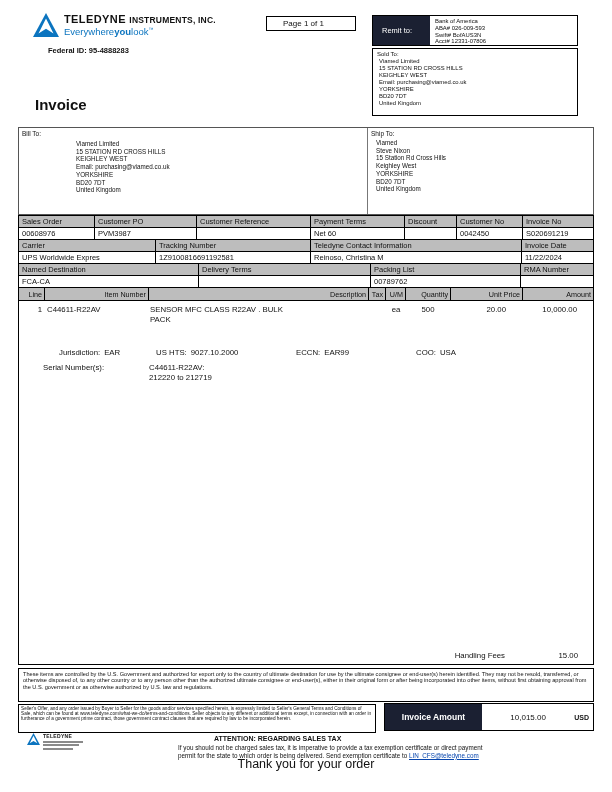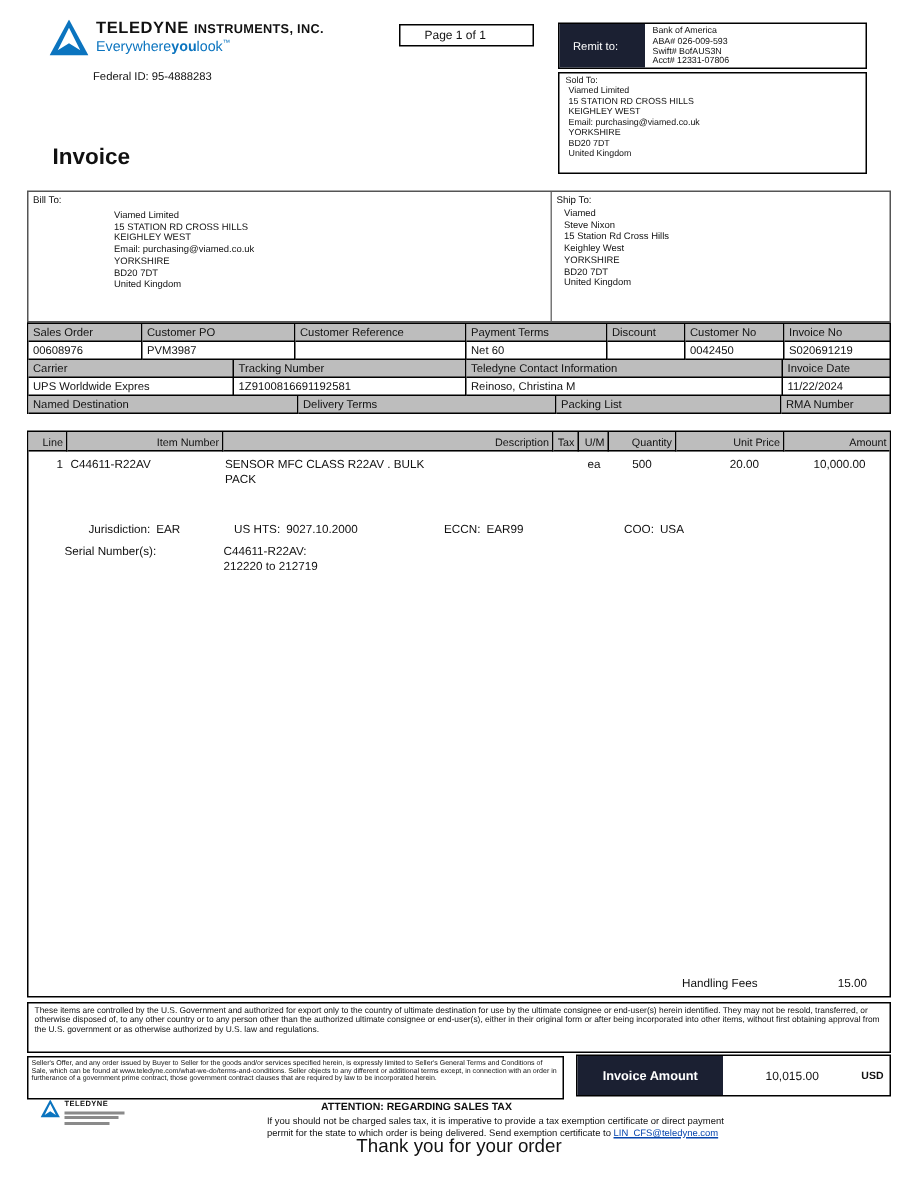--- a/index.html
+++ b/index.html
@@ -11,21 +11,21 @@
 
   
   .logo-block { position:absolute; left:33px; top:13px; display:flex; gap:5px; }
   .logo-tri { width:26px; height:24px; display:block; }
   .brand-row { font-size:11px; letter-spacing:.4px; }
   .brand { font-weight:bold; }
   .brand-suffix { font-size:8.5px; font-weight:bold; letter-spacing:.2px; }
   .tagline { color:#0b74bf; font-size:9.5px; margin-top:1px; }
   .tagline b { font-weight:bold; }
   .tagline sup { font-size:5px; }
-  .federal-id { position:absolute; left:62px; top:46px; font-size:7.5px; }
+  .federal-id { position:absolute; left:48px; top:46px; font-size:7.5px;font-weight:bold; }
 
   .page-box { position:absolute; left:266px; top:16px; width:90px; height:15px;
     border:1px solid #000; font-size:8px; line-height:13px; padding-left:16px; }
 
   .remit-group { position:absolute; left:372px; top:15px; width:206px; height:31px;
     border:1px solid #000; display:flex; }
   .remit-label { width:57px; background:#1b2032; color:#fff; font-size:7.5px;
     display:flex; align-items:center; padding-left:9px; }
   .remit-details { flex:1; padding:2px 0 0 5px; font-size:5.9px; line-height:6.8px; }
 
@@ -209,20 +209,26 @@
       <div>1Z9100816691192581</div>
       <div>Reinoso, Christina M</div>
       <div>11/22/2024</div>
     </div>
     <div class="oi-row hdr g3">
       <div>Named Destination</div>
       <div>Delivery Terms</div>
       <div>Packing List</div>
       <div>RMA Number</div>
     </div>
+    <div class="oi-row val g3">
+      <div>FCA-CA</div>
+      <div></div>
+      <div>00789762</div>
+      <div></div>
+    </div>
   </div>
 
   <div class="items-table">
     <div class="li-row">
       <div>Line</div>
       <div>Item Number</div>
       <div>Description</div>
       <div>Tax</div>
       <div>U/M</div>
       <div>Quantity</div>

